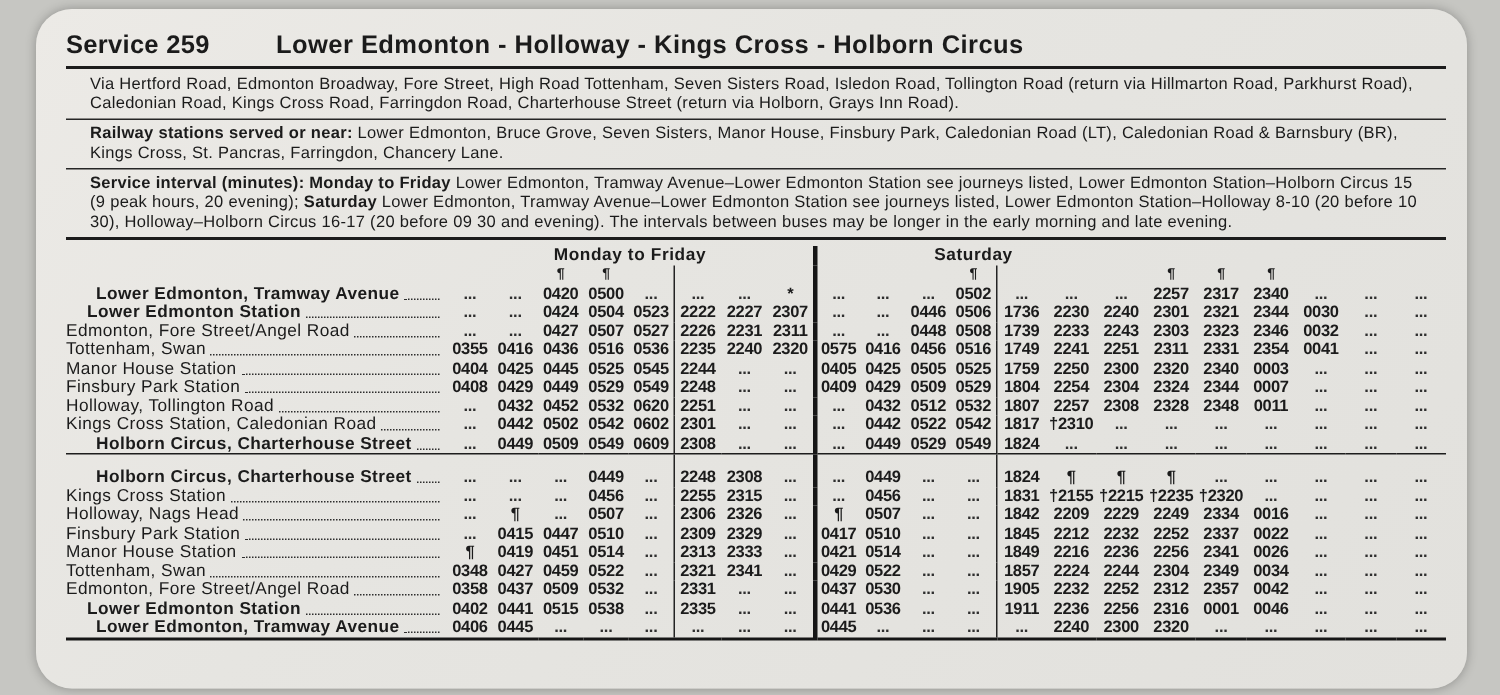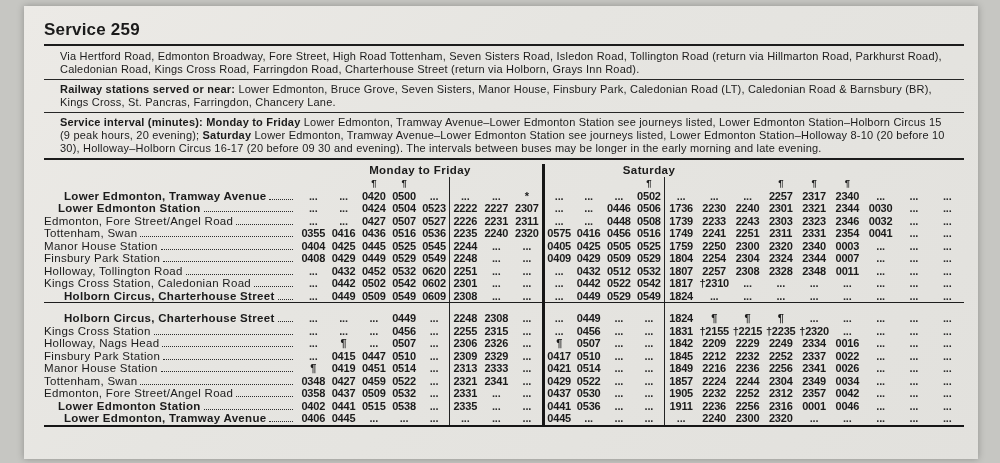--- a/index.html
+++ b/index.html
@@ -9,20 +9,21 @@
     font-family:"Liberation Sans", sans-serif;
     color:#1b1b1b;
     position:relative;
   }
   .paper{
     position:absolute;left:24px;top:6px;right:22px;bottom:4px;
     background:linear-gradient(135deg,#eceae6 0%,#e6e5e1 40%,#e2e1dd 100%);
     box-shadow:0 0 7px rgba(0,0,0,.28);
     padding:12px 14px 4px 20px;
     box-sizing:border-box;
+    border-radius:24px;
   }
   
   .titlebar{display:flex;align-items:baseline;margin:2px 0 4px 0;}
   .svc{font-size:17px;font-weight:700;letter-spacing:.2px;width:140px;}
   .route{font-size:17px;font-weight:700;letter-spacing:.3px;}
   .rule-heavy{border:none;border-top:2.5px solid #1c1c1c;margin:3px 0 4px 0;}
   .rule-thin{border:none;border-top:1.5px solid #262626;margin:3px 0 3px 0;}
   
   .para{font-size:11px;line-height:13px;letter-spacing:.2px;margin:2px 16px;}
   .para b{font-weight:700;}
@@ -56,20 +57,21 @@
   .footline .datecode{margin-left:auto;white-space:nowrap;}
   .footline .pagecode{margin-left:26px;margin-right:6px;white-space:nowrap;}
 </style>
 </head>
 <body>
 
 <div class="paper">
 
   <div class="titlebar">
     <span class="svc">Service 259</span>
+    <span class="route">Lower Edmonton - Holloway - Kings Cross - Holborn Circus</span>
   </div>
   <hr class="rule-heavy">
 
   <p class="para"><span>Via Hertford Road, Edmonton Broadway, Fore Street, High Road Tottenham, Seven Sisters Road, Isledon Road, Tollington Road (return via Hillmarton Road, Parkhurst Road), Caledonian Road, Kings Cross Road, Farringdon Road, Charterhouse Street (return via Holborn, Grays Inn Road).</span></p>
   <hr class="rule-thin">
 
   <p class="para"><b>Railway stations served or near: </b><span>Lower Edmonton, Bruce Grove, Seven Sisters, Manor House, Finsbury Park, Caledonian Road (LT), Caledonian Road &amp; Barnsbury (BR), Kings Cross, St. Pancras, Farringdon, Chancery Lane.</span></p>
   <hr class="rule-thin">
 
   <p class="para"><b>Service interval (minutes): </b><b>Monday to Friday </b><span>Lower Edmonton, Tramway Avenue–Lower Edmonton Station see journeys listed, Lower Edmonton Station–Holborn Circus 15 (9 peak hours, 20 evening); </span><b>Saturday </b><span>Lower Edmonton, Tramway Avenue–Lower Edmonton Station see journeys listed, Lower Edmonton Station–Holloway 8-10 (20 before 10 30), Holloway–Holborn Circus 16-17 (20 before 09 30 and evening).  The intervals between buses may be longer in the early morning and late evening.</span></p>

